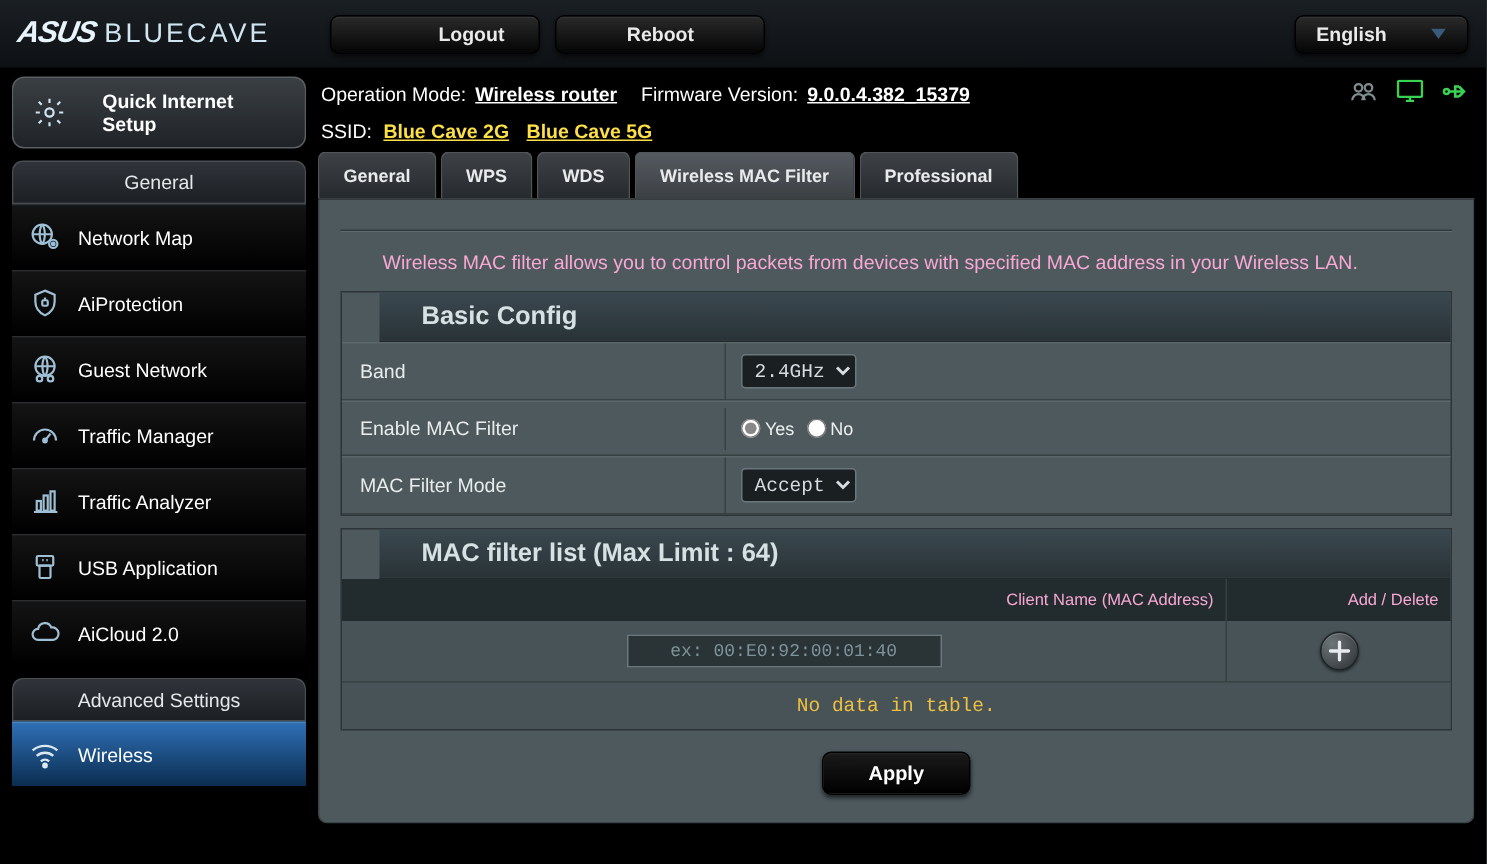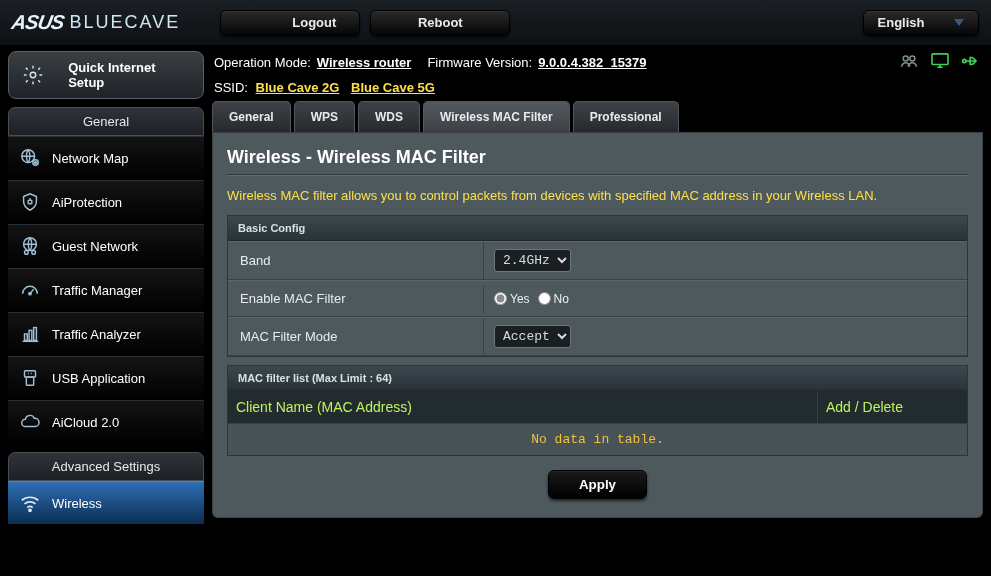--- a/index.html
+++ b/index.html
@@ -145,31 +145,32 @@
 }
 .panel {
   background: #4d595d;
   border: 1px solid #3b4447;
   border-top: none;
   border-radius: 0 0 6px 6px;
   padding: 14px 14px 14px 14px;
 }
 .panel h2 { font-size: 18px; font-weight: bold; color: #fff; margin-bottom: 4px; }
 .divider { height:2px; background:#2f3a3d; margin: 6px 0 12px; border-bottom:1px solid #5f6b6e; }
-.panel p { font-size: 13px; color: #fde047; margin-bottom: 12px; }
+.panel p { font-size: 13px; color: #f9a8d4; margin-bottom: 12px; margin-left: 28px; }
 .section {
   border: 1px solid #2c3538;
 }
 .section-title {
   background: linear-gradient(#3a484f, #293337);
-  padding: 6px 10px;
+  padding: 6px 28px;
   font-weight: bold;
-  font-size: 11px;
+  font-size: 17px;
   border-bottom: 1px solid #23292b;
   color:#d6e1e4;
+  margin-left:25px;
 }
 .form-row {
   display: flex;
   align-items: center;
   border-top: 1px solid #5a666a;
   border-bottom: 1px solid #374143;
 }
 .form-row:first-of-type{border-top:none;}
 .form-label {
   width: 255px;
@@ -195,24 +196,24 @@
   border-radius: 3px;
 }
 .radio-lbl { font-size: 12px; color:#eceff0; display:inline-flex; align-items:center; gap:3px;}
 input[type=radio]{ accent-color:#888; width:13px; height:13px;}
 .mac-section { margin-top: 8px; }
 .mac-head-row {
   display: flex;
   background: #222c2f;
 }
 .mac-head-row .col {
-  text-align: left;
+  text-align: right;
   padding: 8px;
-  font-size: 14px;
-  color: #bef264;
+  font-size: 11px;
+  color: #f9a8d4;
   border-left:1px solid #374143;
 }
 .mac-head-row .col:first-child{border-left:none;}
 .col-name { flex: 1; }
 .col-act { width: 150px; }
 .mac-input-row {
   display:flex;
   background:#475357;
 }
 .mac-input-row .col { padding: 7px; display:flex; align-items:center; justify-content:center; border-left:1px solid #374143;}
@@ -415,21 +416,20 @@
 
     <div class="tabs">
       <div class="tab">General</div>
       <div class="tab">WPS</div>
       <div class="tab">WDS</div>
       <div class="tab active">Wireless MAC Filter</div>
       <div class="tab">Professional</div>
     </div>
 
     <div class="panel">
-      <h2>Wireless - Wireless MAC Filter</h2>
       <div class="divider"></div>
       <p>Wireless MAC filter allows you to control packets from devices with specified MAC address in your Wireless LAN.</p>
 
       <div class="section">
         <div class="section-title">Basic Config</div>
 
         <div class="form-row">
           <div class="form-label">Band</div>
           <div class="form-field">
             <select>
@@ -461,20 +461,32 @@
           </div>
         </div>
       </div>
 
       <div class="section mac-section">
         <div class="section-title">MAC filter list (Max Limit : 64)</div>
         <div class="mac-head-row">
           <div class="col col-name">Client Name (MAC Address)</div>
           <div class="col col-act">Add / Delete</div>
         </div>
+        <div class="mac-input-row">
+          <div class="col col-name">
+            <input class="mac-input" placeholder="ex: 00:E0:92:00:01:40" style="">
+          </div>
+          <div class="col col-act">
+            <div class="add-btn">
+              <svg width="14" height="14" viewBox="0 0 14 14">
+                  <path d="M7 1v12M1 7h12" stroke="#e8ecee" stroke-width="2.2" stroke-linecap="round"></path>
+                </svg>
+            </div>
+          </div>
+        </div>
         <div class="nodata">No data in table.</div>
       </div>
 
       <div class="apply-row">
         <button class="btn-apply">Apply</button>
       </div>
     </div>
   </div>
 </div>
 

